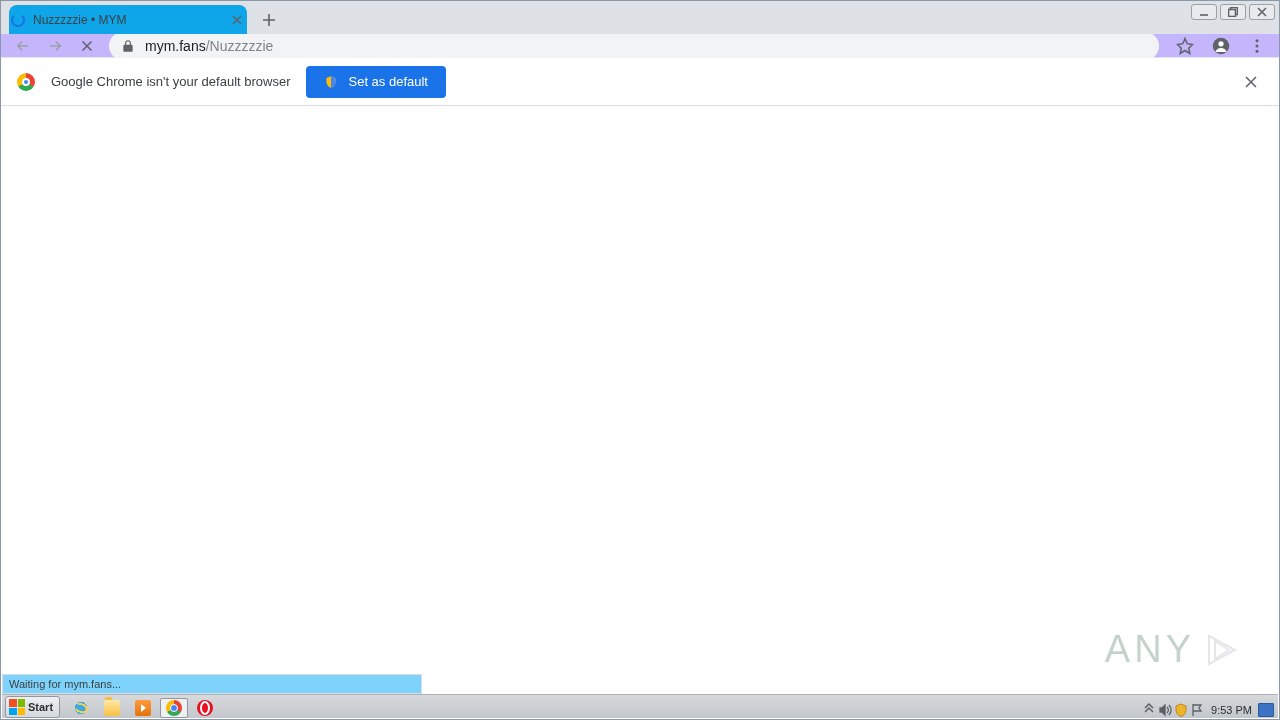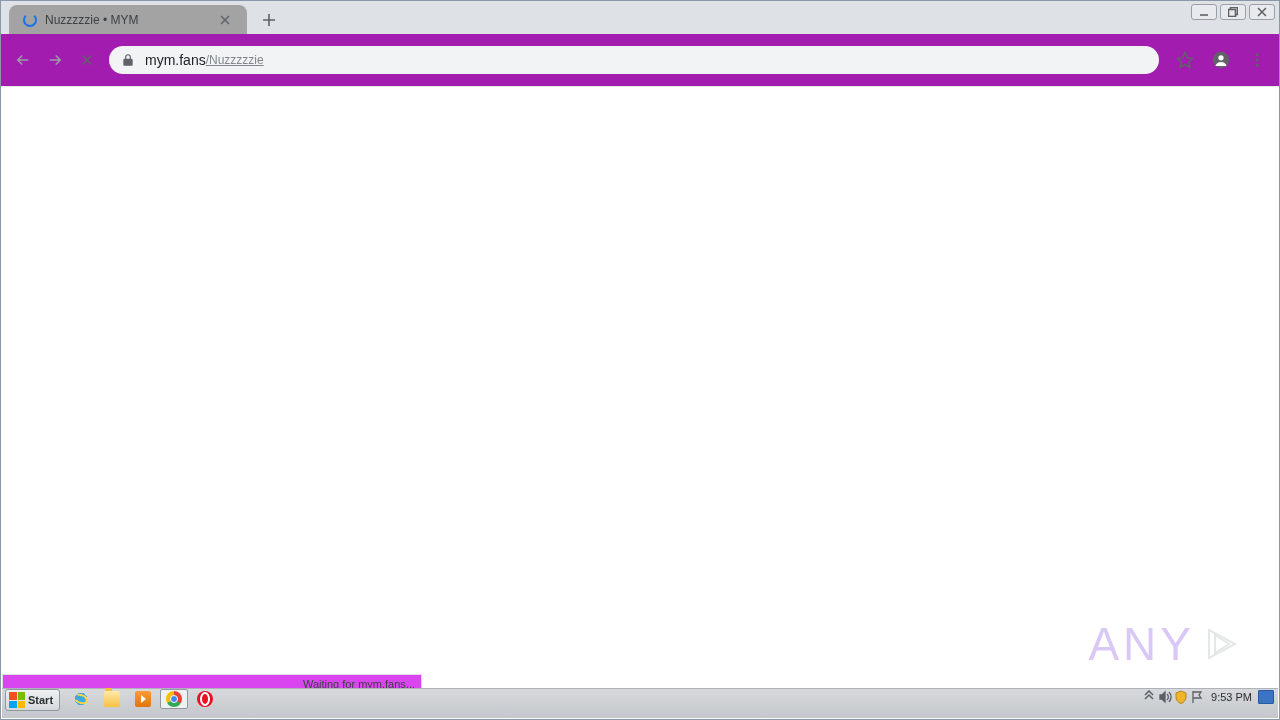--- a/index.html
+++ b/index.html
@@ -3,41 +3,41 @@
 <meta charset="utf-8">
 <style>
 * { margin: 0; padding: 0; box-sizing: border-box; font-family: "Segoe UI", Arial, sans-serif; }
 html, body { width: 1280px; height: 720px; overflow: hidden; background: #fff; }
 
 
 .win-frame { position: absolute; inset: 0; border: 1px solid #8a97a8; display: flex; flex-direction: column; }
 
 
 .tab-strip { height: 33px; background: #dee1e6; display: flex; align-items: flex-end; padding-left: 8px; position: relative; }
-.tab-active { background: #a3a3a3; height: 29px; width: 238px; border-top-left-radius: 8px; border-top-right-radius: 8px; display: flex; align-items: center; padding: 0 14px; position: relative; }
+.tab-active { background: #0ea5e9; height: 29px; width: 238px; border-top-left-radius: 8px; border-top-right-radius: 8px; display: flex; align-items: center; padding: 0 2px; position: relative; }
 .tab-active .spinner { width: 14px; height: 14px; border: 2px solid #1a73e8; border-top-color: transparent; border-radius: 50%; margin-right: 8px; animation: spin 1s linear infinite; }
 @keyframes spin { to { transform: rotate(360deg);} }
 .tab-title { font-size: 12px; color: #3c4043; flex: 1; white-space: nowrap; overflow: hidden; text-overflow: ellipsis; }
 .tab-close { width: 16px; height: 16px; display: flex; align-items: center; justify-content: center; cursor: pointer; color: #5f6368; }
 .tab-close svg { width: 10px; height: 10px; }
 .new-tab { width: 28px; height: 28px; display: flex; align-items: center; justify-content: center; margin-left: 8px; cursor: pointer; color: #5f6368; }
 .new-tab svg { width: 14px; height: 14px; }
 .win-ctrls { position: absolute; right: 4px; top: 3px; display: flex; gap: 3px; }
 .win-btn { width: 26px; height: 16px; border: 1px solid #9aa0a6; border-radius: 3px; background: #e8eaed; display: flex; align-items: center; justify-content: center; cursor: pointer; }
 .win-btn svg { width: 10px; height: 10px; stroke: #5f6368; stroke-width: 1.6; }
 
 
-.toolbar { height: 53px; background: #a21caf; border-bottom: 1px solid #e4e6e8; display: flex; align-items: center; padding: 0 8px; gap: 4px; }
+.toolbar { height: 24px; background: #c4b5fd; border-bottom: 1px solid #e4e6e8; display: flex; align-items: center; padding: 0 8px; gap: 4px; }
 .nav-btn { width: 28px; height: 28px; display: flex; align-items: center; justify-content: center; color: #9aa0a6; cursor: pointer; border-radius: 50%; }
 .nav-btn.enabled { color: #5f6368; }
 .nav-btn svg { width: 18px; height: 18px; }
 .omnibox { flex: 1; height: 28px; background: #f1f3f4; border-radius: 14px; display: flex; align-items: center; padding: 0 12px; margin: 0 4px; }
 .lock { width: 14px; height: 14px; color: #5f6368; margin-right: 10px; }
 .url-host { font-size: 14px; color: #202124; }
-.url-path { font-size: 12px; color: #80868b; text-decoration: underline; }
+.url-path { font-size: 14px; color: #80868b; }
 .right-icons { display: flex; align-items: center; gap: 8px; padding-left: 4px; }
 .icon-btn { width: 28px; height: 28px; display: flex; align-items: center; justify-content: center; color: #5f6368; cursor: pointer; border-radius: 50%; }
 .icon-btn svg { width: 18px; height: 18px; }
 
 
 .infobar { height: 48px; background: #fff; border-bottom: 1px solid #d9dce0; display: flex; align-items: center; padding: 0 16px; gap: 16px; }
 .chrome-logo { width: 18px; height: 18px; position: relative; }
 .chrome-logo::before { content: ""; position: absolute; inset: 0; border-radius: 50%; background: conic-gradient(#ea4335 0 120deg, #34a853 120deg 240deg, #fbbc05 240deg 360deg); }
 .chrome-logo::after { content: ""; position: absolute; inset: 5px; border-radius: 50%; background: #4285f4; border: 2px solid #fff; }
 .infobar-text { font-size: 13px; color: #3c4043; }
@@ -45,29 +45,29 @@
 .shield { width: 14px; height: 14px; }
 .infobar-spacer { flex: 1; }
 .infobar-close { width: 24px; height: 24px; display: flex; align-items: center; justify-content: center; cursor: pointer; color: #5f6368; }
 .infobar-close svg { width: 12px; height: 12px; }
 
 
 .content { flex: 1; background: #fff; position: relative; }
 
 
 .watermark { position: absolute; right: 40px; bottom: 48px; display: flex; align-items: center; gap: 8px; opacity: 0.25; pointer-events: none; }
-.wm-any, .wm-run { font-size: 46px; font-weight: 300; letter-spacing: 4px; color: #6d28d9; }
+.wm-any, .wm-run { font-size: 38px; font-weight: 300; letter-spacing: 4px; color: #14532d; }
 .wm-tri { width: 36px; height: 36px; }
 .wm-tri svg { width: 100%; height: 100%; stroke: #9aa0a6; stroke-width: 2; fill: none; }
 
 
-.status { position: absolute; left: 1px; bottom: 25px; height: 20px; width: 420px; background: #d946ef; border: 1px solid #dadce0; display: flex; align-items: center; padding: 0 6px; font-size: 11px; color: #3c4043; justify-content: flex-end; }
-
-
-.taskbar { position: absolute; left: 1px; right: 1px; bottom: 1px; height: 30px; background: linear-gradient(#d7d9dc, #c3c7cb); border-top: 1px solid #aeb3b9; display: flex; align-items: flex-start; }
+.status { position: absolute; left: 1px; bottom: 25px; height: 20px; width: 420px; background: #7dd3fc; border: 1px solid #dadce0; display: flex; align-items: center; padding: 0 6px; font-size: 11px; color: #3c4043; }
+
+
+.taskbar { position: absolute; left: 1px; right: 1px; bottom: 1px; height: 24px; background: linear-gradient(#d7d9dc, #c3c7cb); border-top: 1px solid #aeb3b9; display: flex; align-items: flex-end; }
 .start { height: 22px; border: 1px solid #8f979f; background: linear-gradient(#eef0f2,#d5d9dd); border-radius: 3px; margin: 0 3px; display: flex; align-items: center; padding: 0 6px 0 3px; gap: 3px; cursor: pointer; }
 .win-flag { width: 16px; height: 16px; display: grid; grid-template-columns: 1fr 1fr; grid-template-rows: 1fr 1fr; gap: 1px; }
 .win-flag span:nth-child(1){background:#f25022;} .win-flag span:nth-child(2){background:#7fba00;} .win-flag span:nth-child(3){background:#00a4ef;} .win-flag span:nth-child(4){background:#ffb900;}
 .start-text { font-size: 11px; font-weight: bold; color: #2b2f33; }
 .tb-icons { display: flex; align-items: center; gap: 3px; margin-left: 4px; }
 .tb-btn { width: 28px; height: 20px; border: 1px solid transparent; border-radius: 2px; display: flex; align-items: center; justify-content: center; cursor: pointer; }
 .tb-btn.active { border-color: #8f979f; background: #eef0f2; }
 .tb-btn svg, .tb-btn .ic { width: 16px; height: 16px; }
 .ie { background: radial-gradient(circle at 50% 50%, #3ba9e4 55%, transparent 56%); border-radius: 50%; position: relative; }
 .ie::after { content:""; position:absolute; inset:3px 1px; border:2px solid #ffd24a; border-left-color:transparent; border-radius:50%; transform:rotate(20deg);}
@@ -165,20 +165,37 @@
       <div class="icon-btn">
           <svg viewBox="0 0 24 24" fill="currentColor">
             <circle cx="12" cy="5" r="2"></circle>
             <circle cx="12" cy="12" r="2"></circle>
             <circle cx="12" cy="19" r="2"></circle>
           </svg>
         </div>
     </div>
   </div>
 
+  <div class="infobar">
+    <div class="chrome-logo"></div>
+    <div class="infobar-text">Google Chrome isn't your default browser</div>
+    <button class="set-default">
+      <svg class="shield" viewBox="0 0 24 24" fill="none">
+          <path d="M12 2l8 3v6c0 5-3.4 9.5-8 11-4.6-1.5-8-6-8-11V5l8-3z" fill="#fbbc05"></path>
+          <path d="M12 2v20c4.6-1.5 8-6 8-11V5l-8-3z" fill="#4285f4"></path>
+        </svg>
+      <span>Set as default</span>
+    </button>
+    <div class="infobar-spacer"></div>
+    <div class="infobar-close">
+        <svg viewBox="0 0 12 12">
+          <path d="M1 1 L11 11 M11 1 L1 11" stroke="currentColor" stroke-width="1.5"></path>
+        </svg>
+      </div>
+  </div>
 
   <div class="content">
     <div class="watermark">
       <span class="wm-any">ANY</span>
       <div class="wm-tri"><svg viewBox="0 0 36 36">
             <polygon points="6,4 32,18 6,32"></polygon>
             <polygon points="12,9 26,18 12,27"></polygon>
           </svg></div>
     </div>
   </div>

